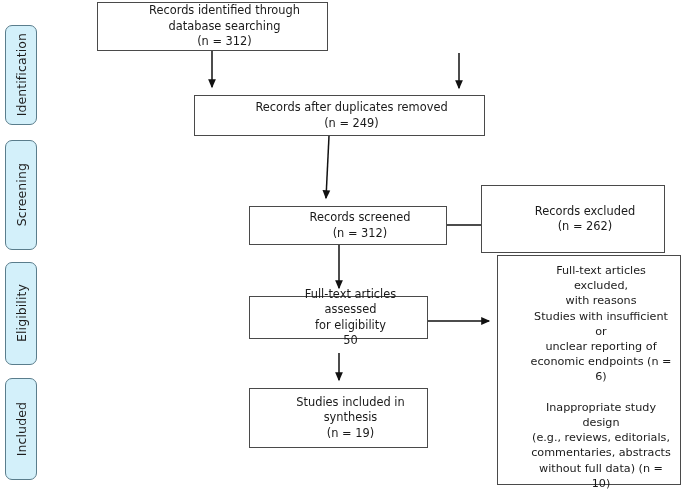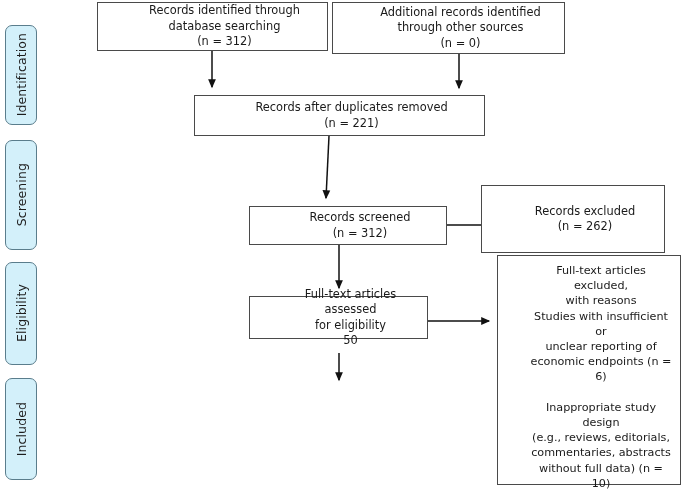--- a/index.html
+++ b/index.html
@@ -114,29 +114,24 @@
 
     <line x1="339" y1="353" x2="339" y2="380" stroke="#111111" stroke-width="1.5" marker-end="url(#arrowhead)"></line>
   </svg>
 
   <div class="flow-box" style="left:97px; top:2px; width:231px; height:49px;">
     <span class="box-text">Records identified through
 database searching
 (n = 312)</span>
   </div>
 
-  <div class="flow-box" style="left:332px; top:2px; width:233px; height:52px;">
-    <span class="box-text">Additional records identified
-through other sources
-(n = 0)</span>
-  </div>
 
   <div class="flow-box" style="left:194px; top:95px; width:291px; height:41px;">
     <span class="box-text">Records after duplicates removed
-(n = 221)</span>
+(n = 249)</span>
   </div>
 
   <div class="flow-box" style="left:249px; top:206px; width:198px; height:39px;">
     <span class="box-text">Records screened
 (n = 312)</span>
   </div>
 
   <div class="flow-box" style="left:481px; top:185px; width:184px; height:68px;">
     <span class="box-text">Records excluded
 (n = 262)</span>
@@ -159,14 +154,19 @@
 (e.g., reviews, editorials,
 commentaries, abstracts
 without full data) (n = 10)
 
 Lacking any economic
 evaluation outcomes (e.g.,
 no cost or cost-
 effectiveness data) (n = 15)</span>
   </div>
 
+  <div class="flow-box" style="left:249px; top:388px; width:179px; height:60px;">
+    <span class="box-text">Studies included in
+synthesis
+(n = 19)</span>
+  </div>
 
 </div>
 
 </body></html>

